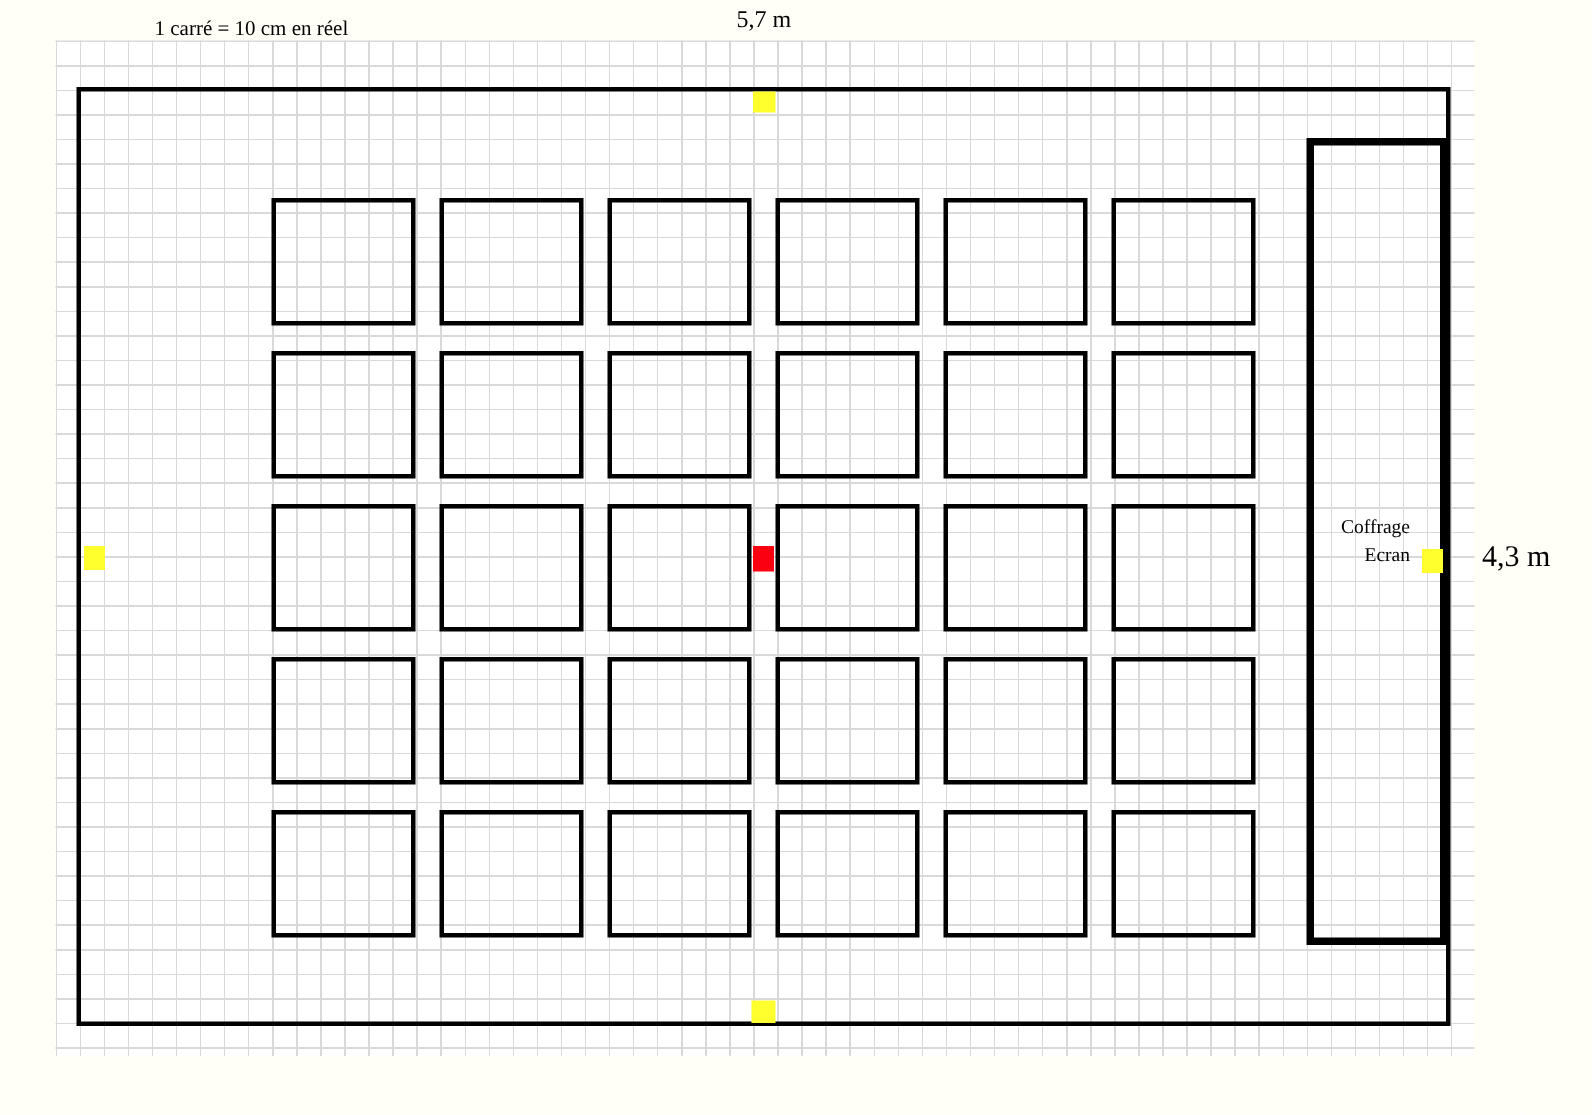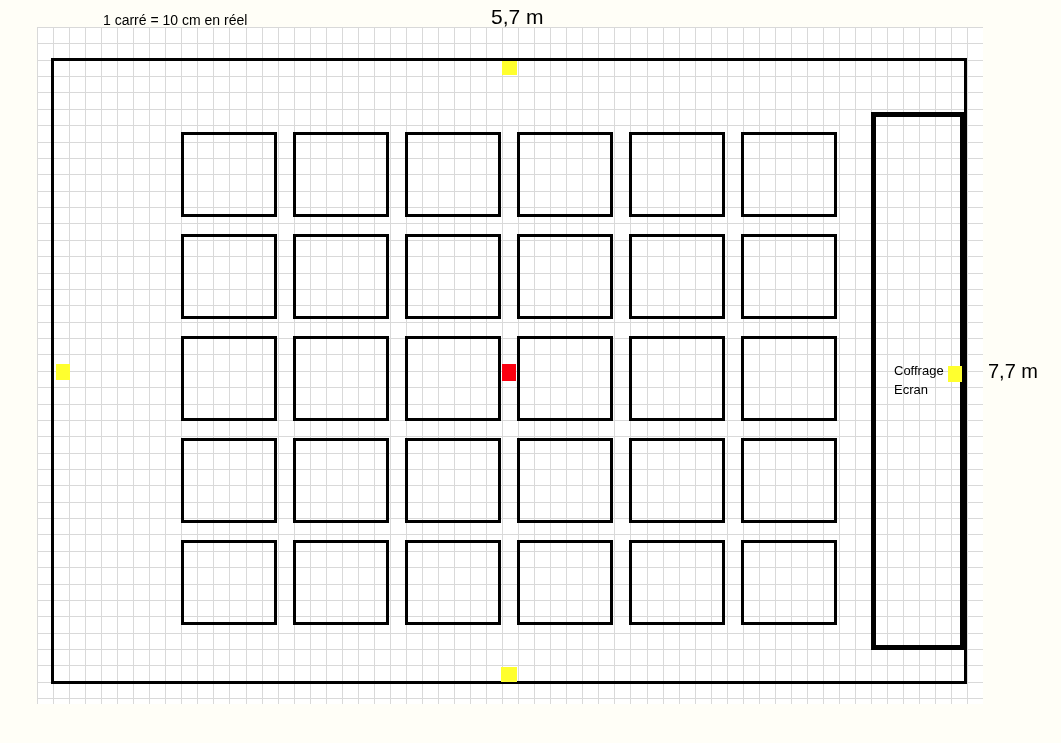--- a/index.html
+++ b/index.html
@@ -11,20 +11,21 @@
     height: 743px;
     position: relative;
     overflow: hidden;
     background: var(--paper, #fffef7);
     font-family: "Liberation Sans", "DejaVu Sans", sans-serif;
     color: #000;
   }
   #canvas {
     position: absolute;
     inset: 0;
+    font-family: Liberation Serif, serif;
   }
   
   .grid-area {
     position: absolute;
     left: 37px;
     top: 27px;
     width: 946px;
     height: 677px;
     background-color: #ffffff;
     background-image:
@@ -36,21 +37,21 @@
     white-space: nowrap;
   }
   .scale-note {
     left: 103px;
     top: 12px;
     font-size: 14px;
   }
   .dim-top {
     left: 491px;
     top: 5px;
-    font-size: 21px;
+    font-size: 16px;
   }
   .dim-right {
     left: 988px;
     top: 360px;
     font-size: 20px;
   }
   .room {
     position: absolute;
     left: 51px;
     top: 58px;
@@ -85,26 +86,27 @@
     justify-content: center;
     background: transparent;
   }
   .projector-label {
     font-size: 13px;
     white-space: nowrap;
   }
   .screen-box {
     position: absolute;
     left: 871px;
-    top: 112px;
+    top: 92px;
     width: 94px;
     height: 538px;
     border: 5px solid var(--wall, #000);
     box-sizing: border-box;
     background: transparent;
+    text-align: right;
   }
   .screen-label {
     position: absolute;
     left: 18px;
     top: 245px;
     font-size: 13px;
     line-height: 18.5px;
     white-space: nowrap;
   }
   .marker {
@@ -120,21 +122,21 @@
 </style>
 </head>
 <body>
 
 <div id="canvas">
 
   <div class="grid-area"></div>
 
   <div class="label scale-note">1 carré = 10 cm en réel</div>
   <div class="label dim-top">5,7 m</div>
-  <div class="label dim-right">7,7 m</div>
+  <div class="label dim-right">4,3 m</div>
 
   <div class="room"></div>
 
   <div id="desk-layer">
       <div class="desk" style="left: 181px; top: 132px;"></div>
       <div class="desk" style="left: 293px; top: 132px;"></div>
       <div class="desk" style="left: 405px; top: 132px;"></div>
       <div class="desk" style="left: 517px; top: 132px;"></div>
       <div class="desk" style="left: 629px; top: 132px;"></div>
       <div class="desk" style="left: 741px; top: 132px;"></div>

